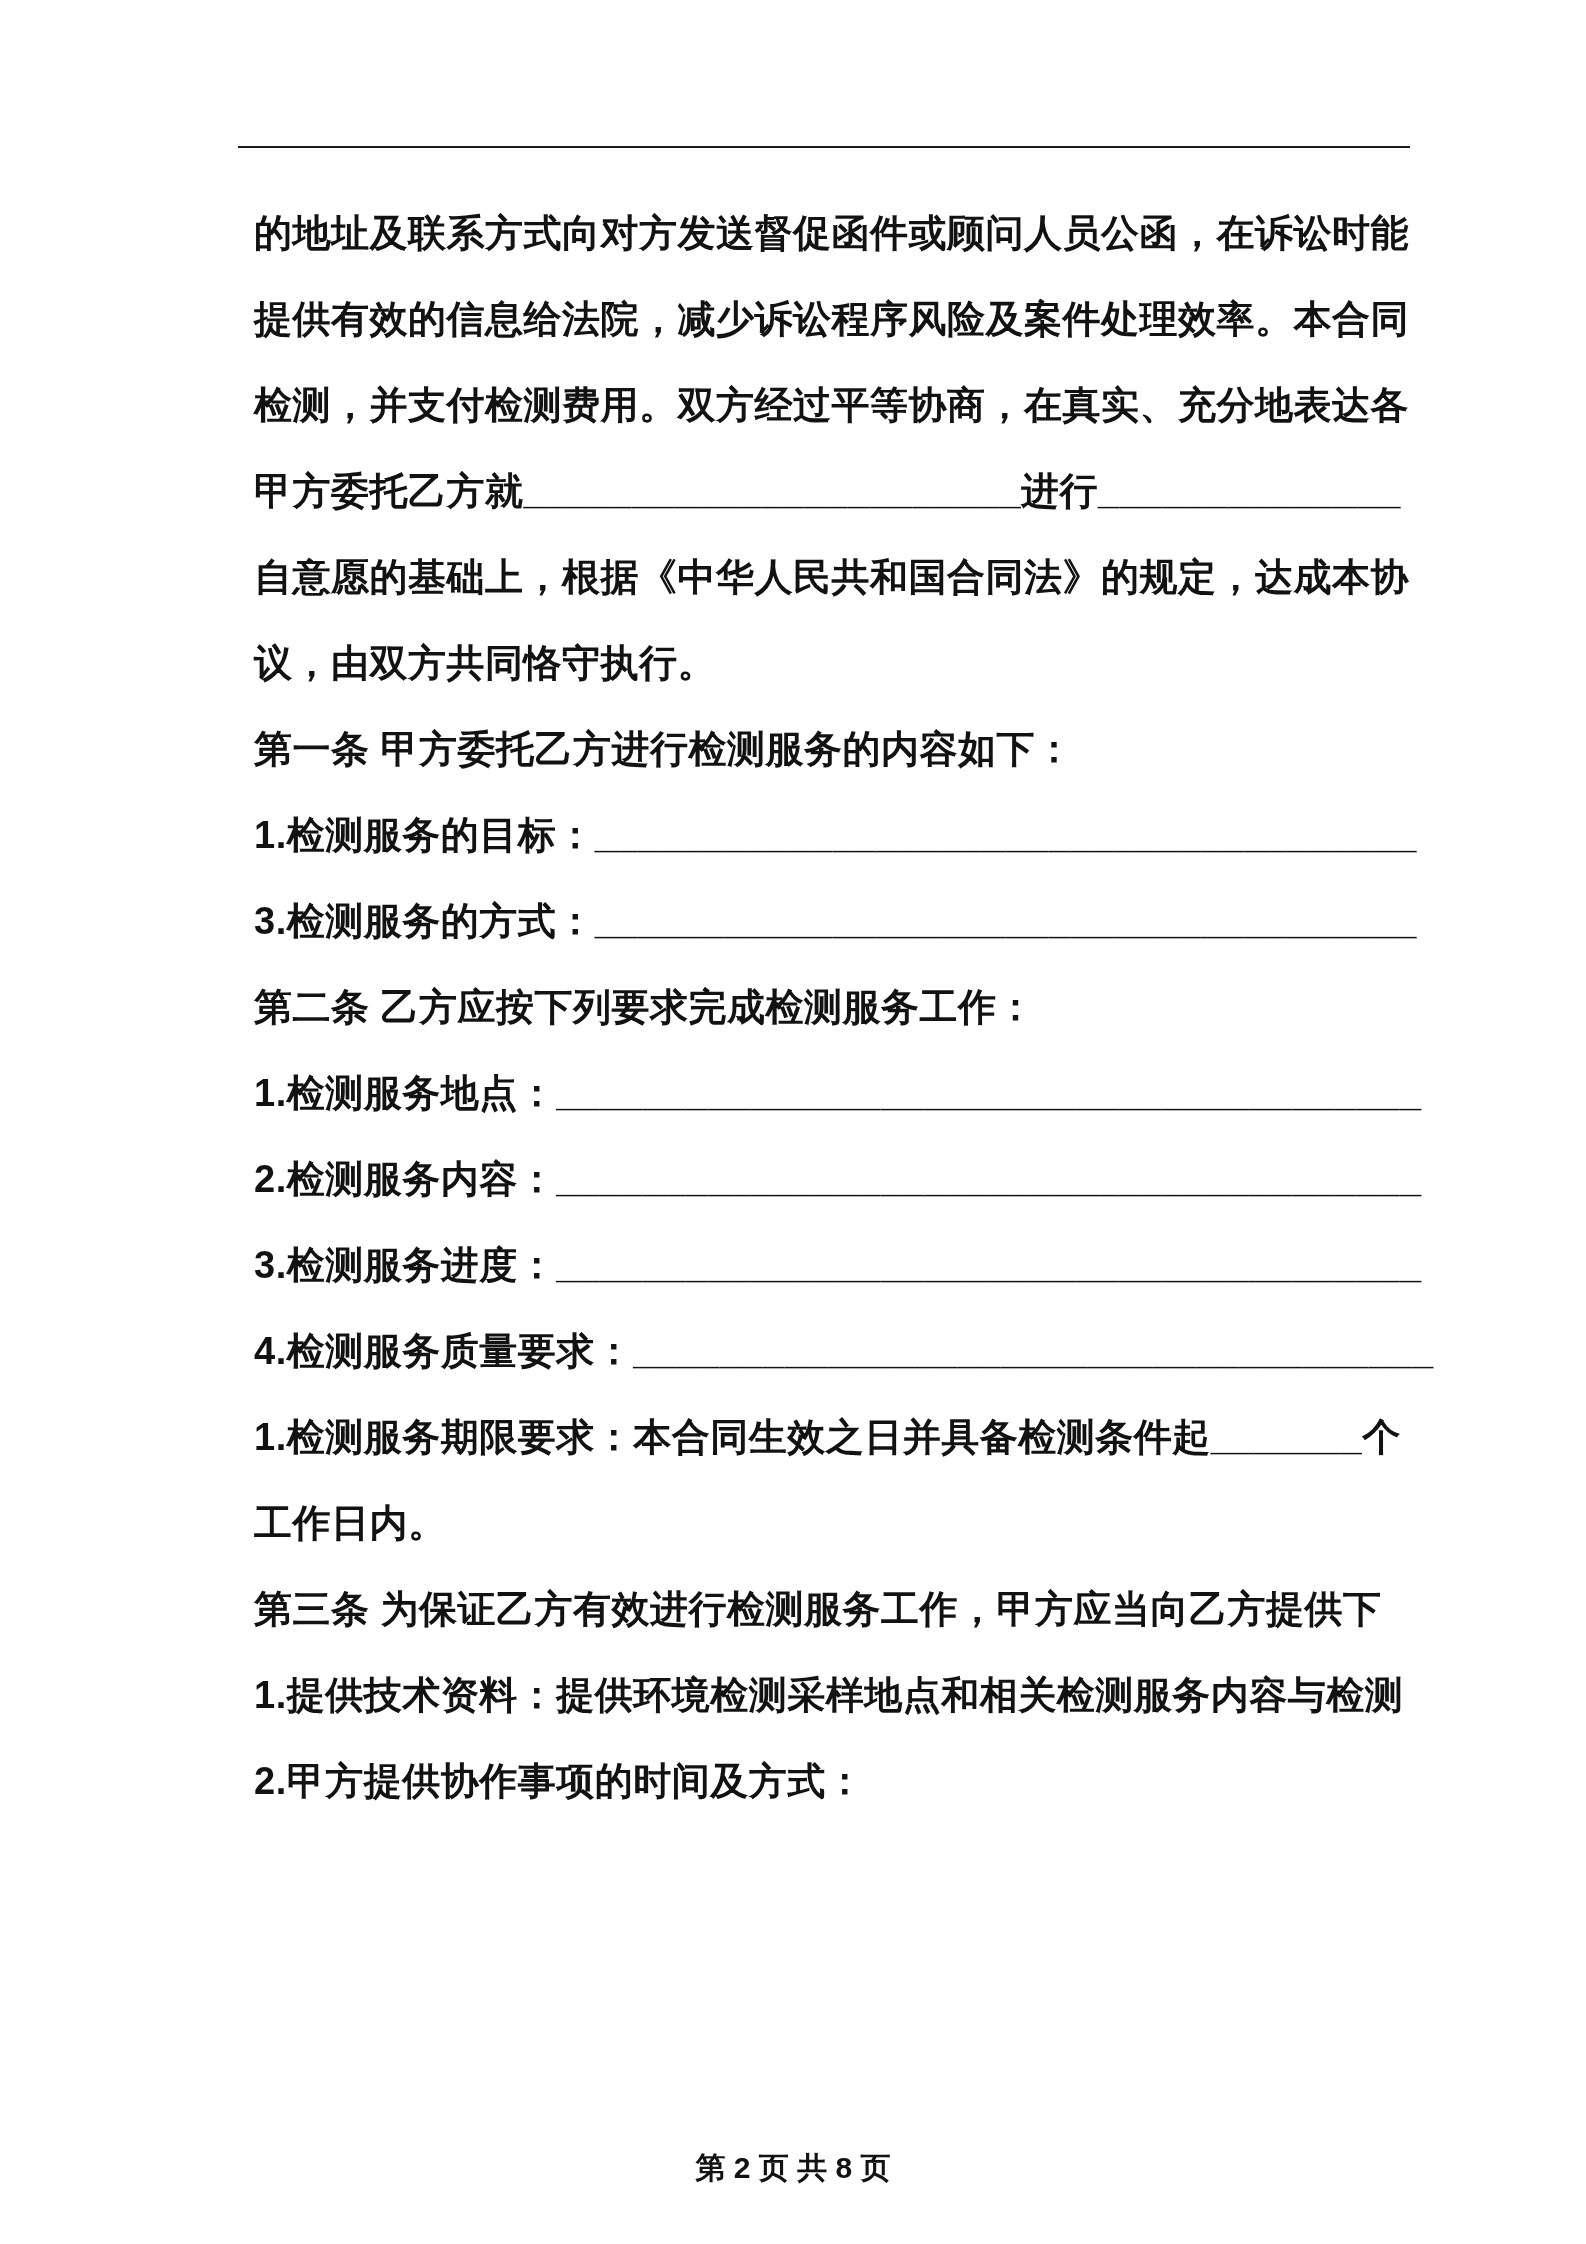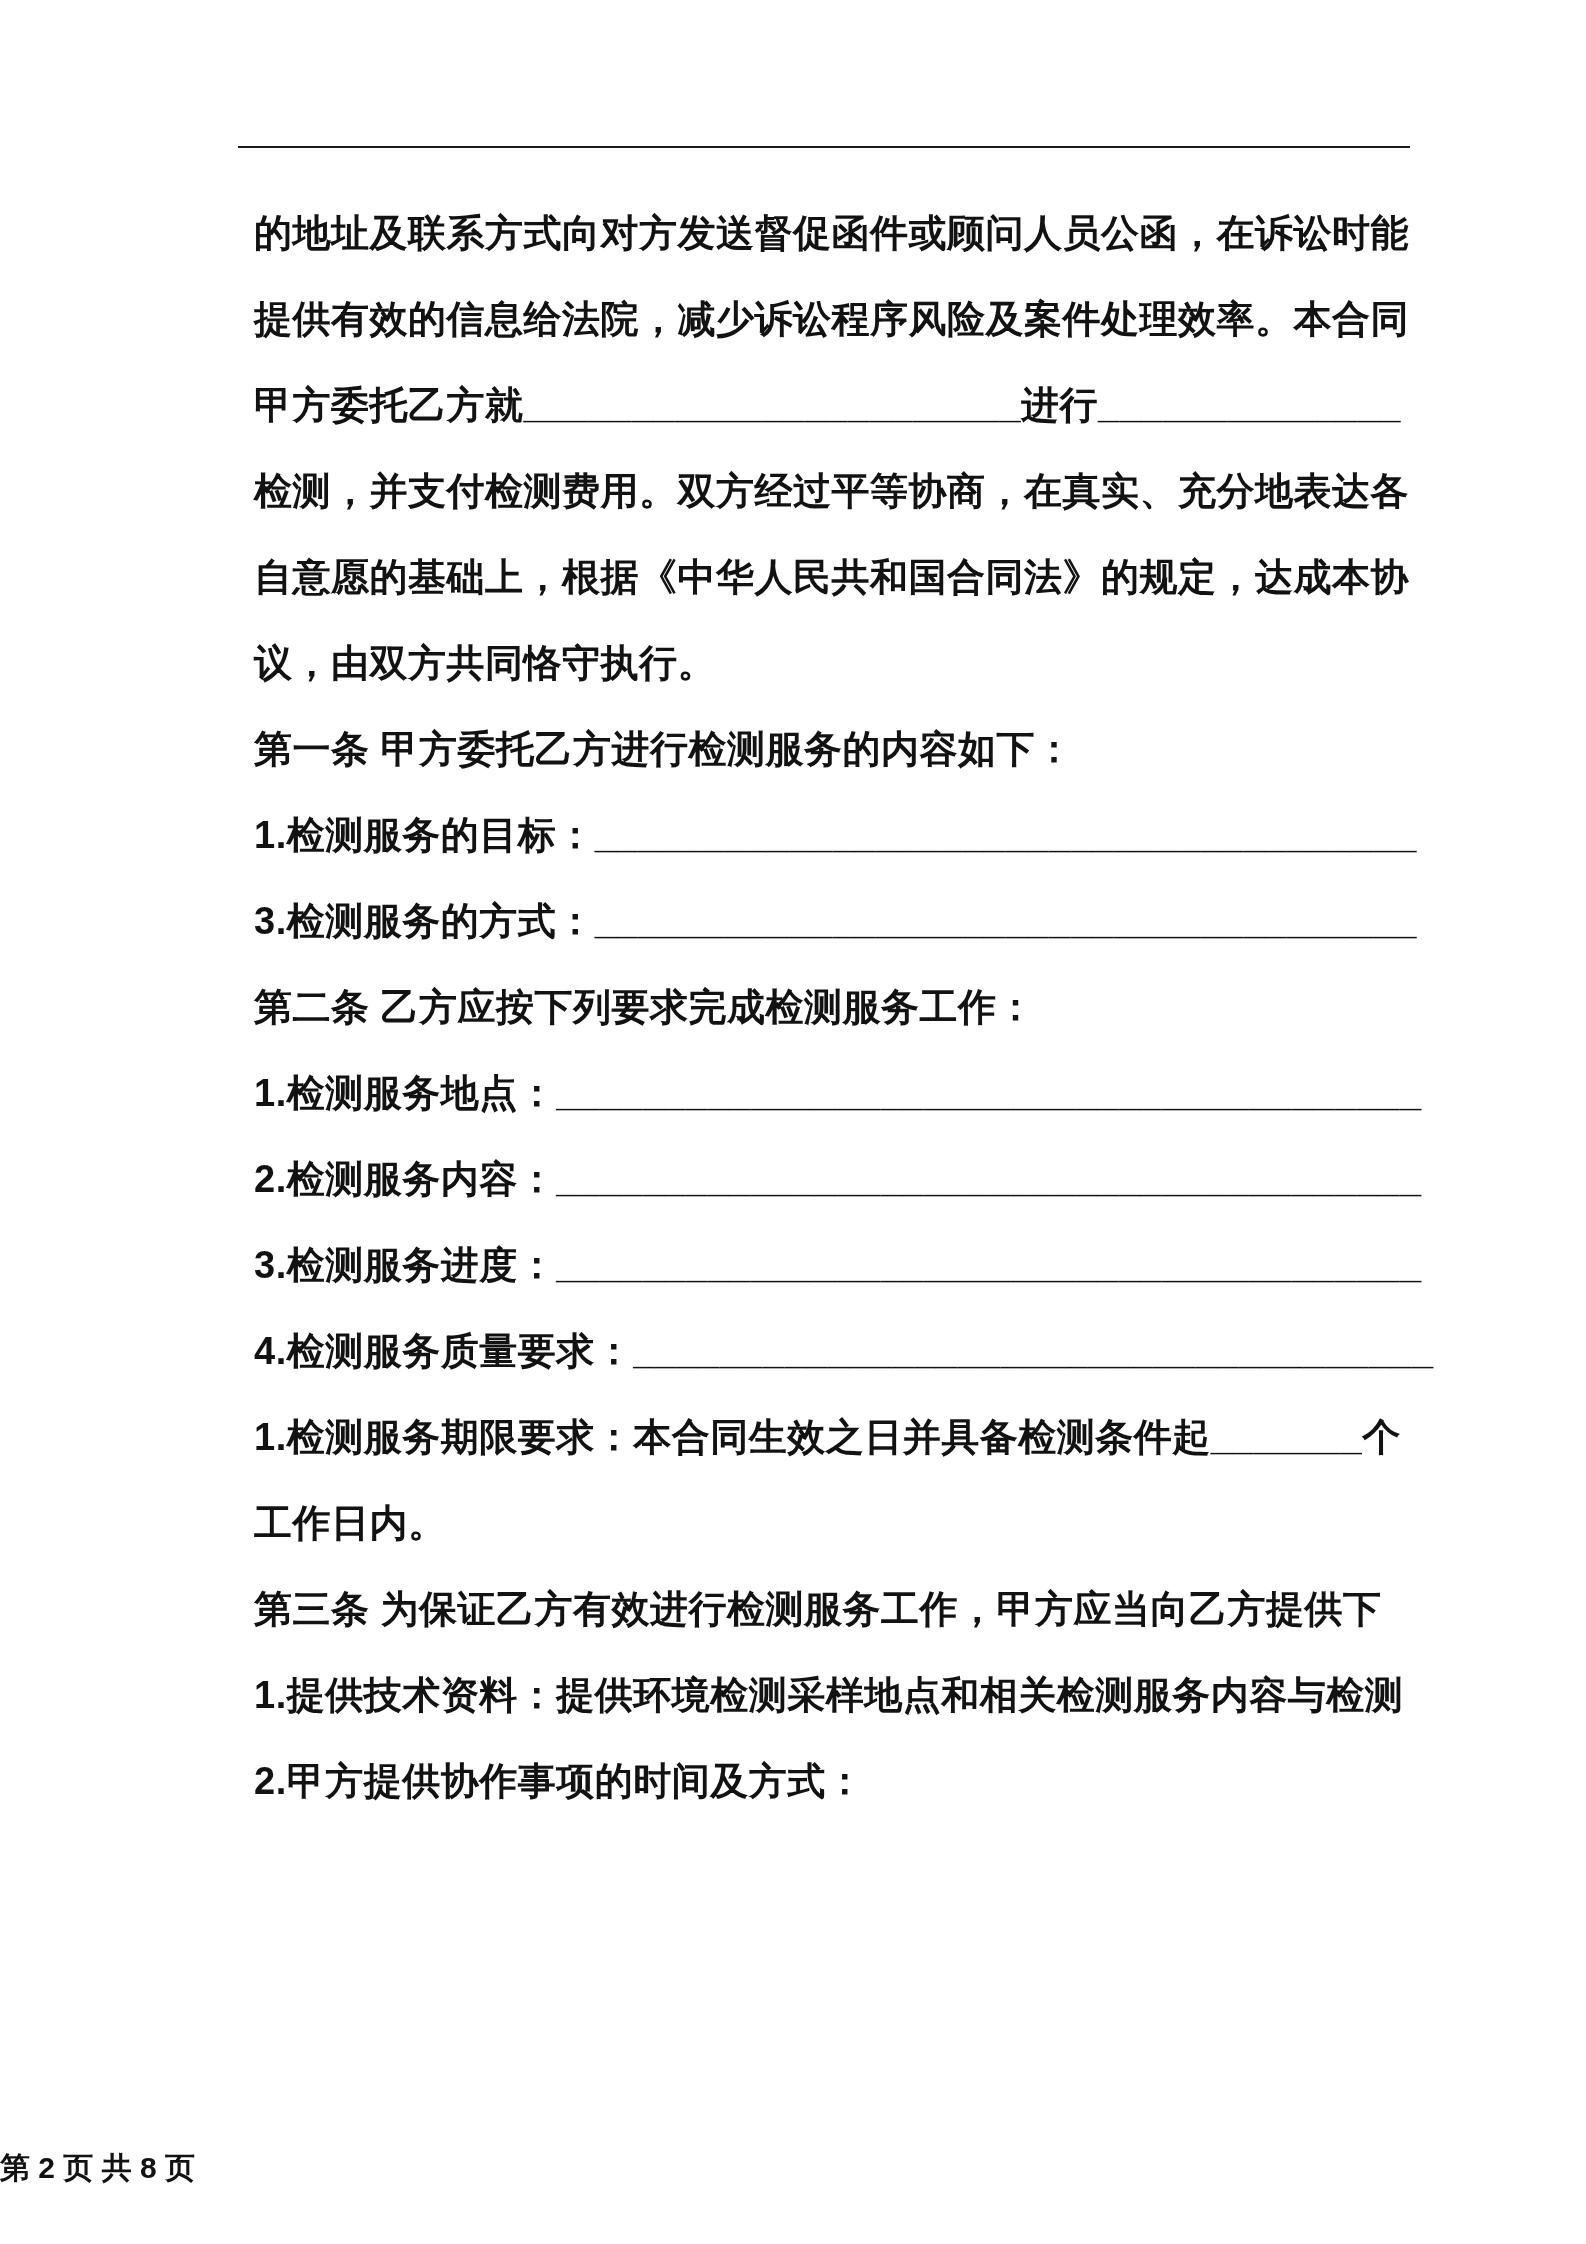--- a/index.html
+++ b/index.html
@@ -37,37 +37,38 @@
     line-height: 86px;
     height: 86px;
     white-space: pre;
     letter-spacing: 0.5px;
   }
   .footer {
     position: absolute;
     left: 0;
     right: 0;
     top: 2148px;
+    text-align: center;
     font-size: 30px;
     font-weight: 700;
     color: #121212;
   }
 </style>
 </head>
 <body>
 
 <div class="page">
 
   <div class="header-rule"></div>
 
   <div class="content">
     <div class="line">的地址及联系方式向对方发送督促函件或顾问人员公函，在诉讼时能</div>
     <div class="line">提供有效的信息给法院，减少诉讼程序风险及案件处理效率。本合同</div>
+    <div class="line">检测，并支付检测费用。双方经过平等协商，在真实、充分地表达各</div>
     <div class="line">甲方委托乙方就_______________________进行______________</div>
-    <div class="line">检测，并支付检测费用。双方经过平等协商，在真实、充分地表达各</div>
     <div class="line">自意愿的基础上，根据《中华人民共和国合同法》的规定，达成本协</div>
     <div class="line">议，由双方共同恪守执行。</div>
     <div class="line">第一条 甲方委托乙方进行检测服务的内容如下：</div>
     <div class="line">1.检测服务的目标：______________________________________</div>
     <div class="line">3.检测服务的方式：______________________________________</div>
     <div class="line">第二条 乙方应按下列要求完成检测服务工作：</div>
     <div class="line">1.检测服务地点：________________________________________</div>
     <div class="line">2.检测服务内容：________________________________________</div>
     <div class="line">3.检测服务进度：________________________________________</div>
     <div class="line">4.检测服务质量要求：_____________________________________</div>

